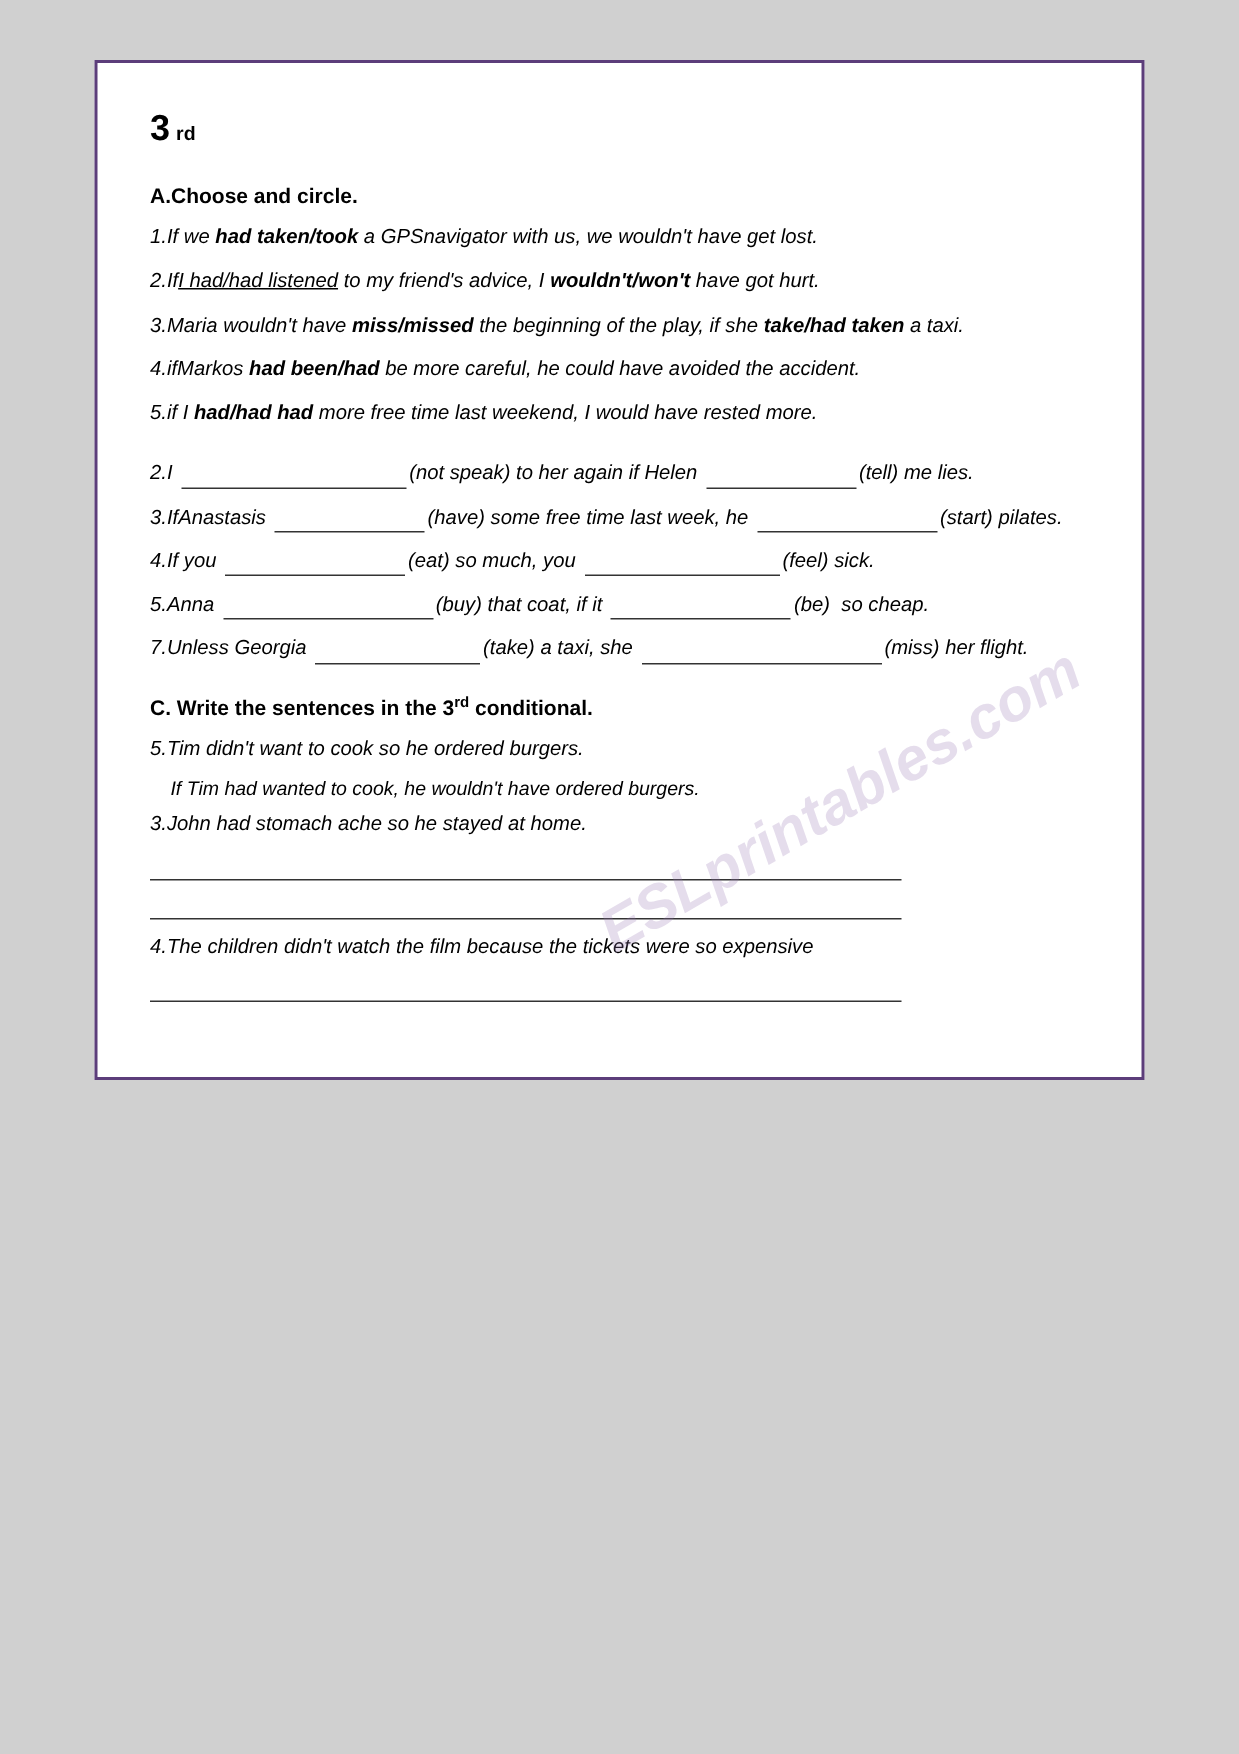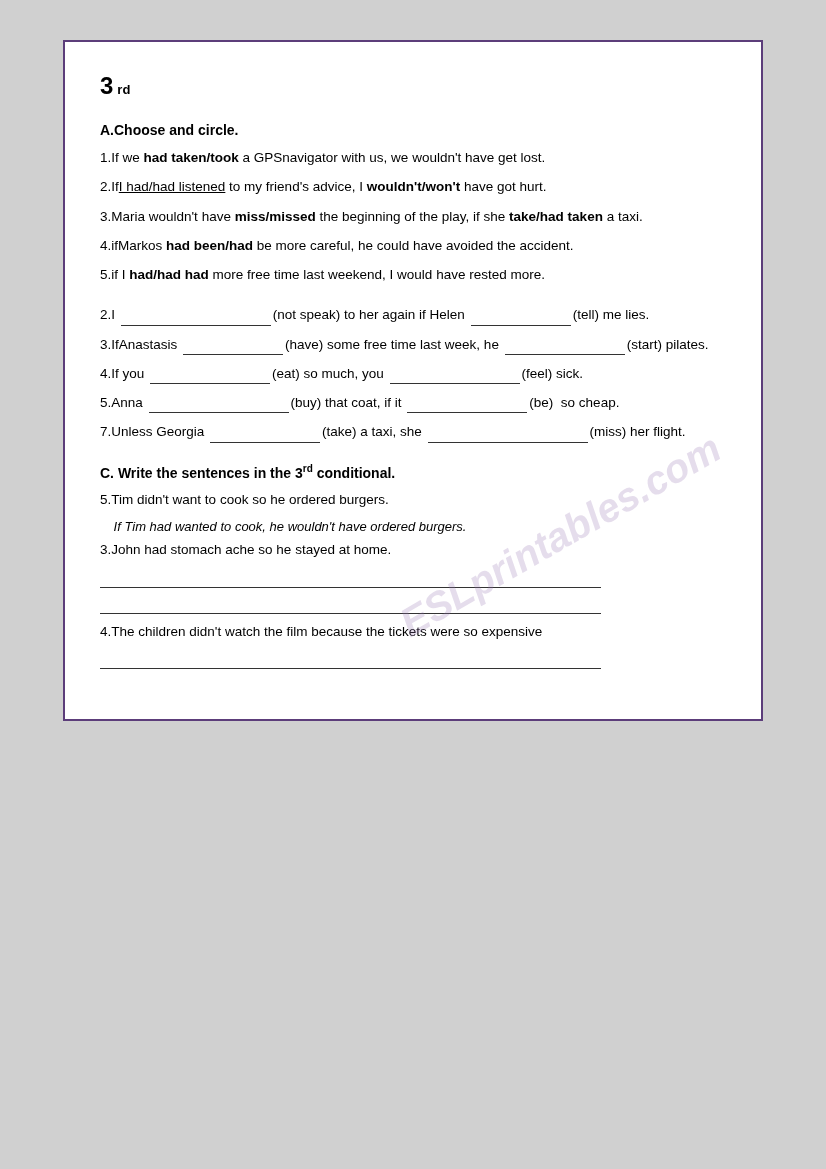--- a/index.html
+++ b/index.html
@@ -54,20 +54,21 @@
     .section-heading {
       font-weight: bold;
       font-size: 14px;
       margin-bottom: 10px;
     }
 
     .exercise-line {
       font-size: 13.5px;
       margin-bottom: 9px;
       line-height: 1.5;
+      font-style: italic;
     }
 
     .exercise-line b {
       font-weight: bold;
     }
 
     .exercise-line u {
       text-decoration: underline;
     }
 

